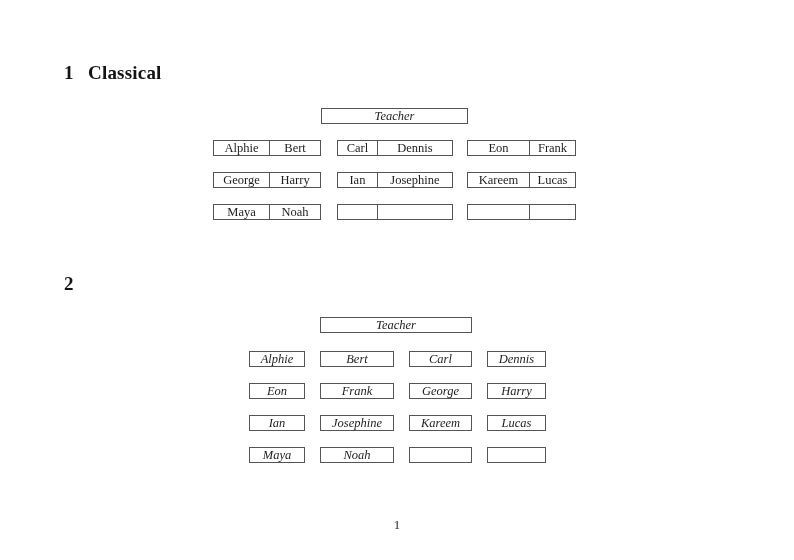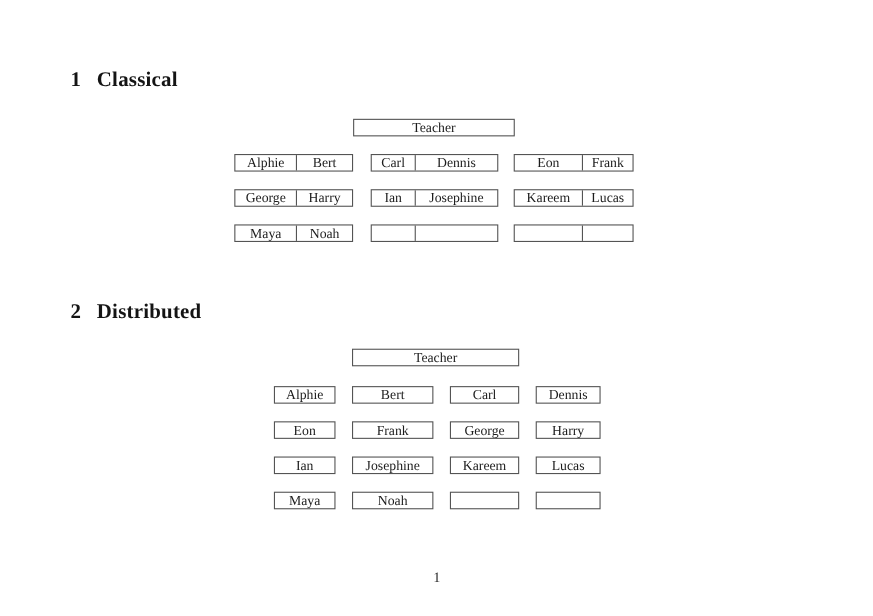--- a/index.html
+++ b/index.html
@@ -33,20 +33,21 @@
     height: 16px;
     box-sizing: border-box;
     border: 1px solid #545454;
     background: #ffffff;
     display: flex;
     align-items: center;
     justify-content: center;
     font-size: 12.5px;
     line-height: 14px;
     white-space: nowrap;
+    font-style: italic;
   }
   .desk {
     position: absolute;
     height: 16px;
     box-sizing: border-box;
     border: 1px solid #545454;
     background: #ffffff;
     display: flex;
   }
   .desk .cell {
@@ -117,21 +118,20 @@
     <span class="cell l" style="width:35%"></span>
     <span class="cell r"></span>
   </div>
   <div class="desk" style="left:467px;top:204px;width:109px">
     <span class="cell l" style="width:58%"></span>
     <span class="cell r"></span>
   </div>
 
   <div class="section-heading" style="top:273px">
     <span class="sec-num">2</span>
-    <span class="sec-title">Distributed</span>
   </div>
 
   <div class="box" style="left:320px;top:317px;width:152px">Teacher</div>
 
   <div class="box" style="left:249px;top:351px;width:56px">Alphie</div>
   <div class="box" style="left:320px;top:351px;width:74px">Bert</div>
   <div class="box" style="left:409px;top:351px;width:63px">Carl</div>
   <div class="box" style="left:487px;top:351px;width:59px">Dennis</div>
 
   <div class="box" style="left:249px;top:383px;width:56px">Eon</div>

